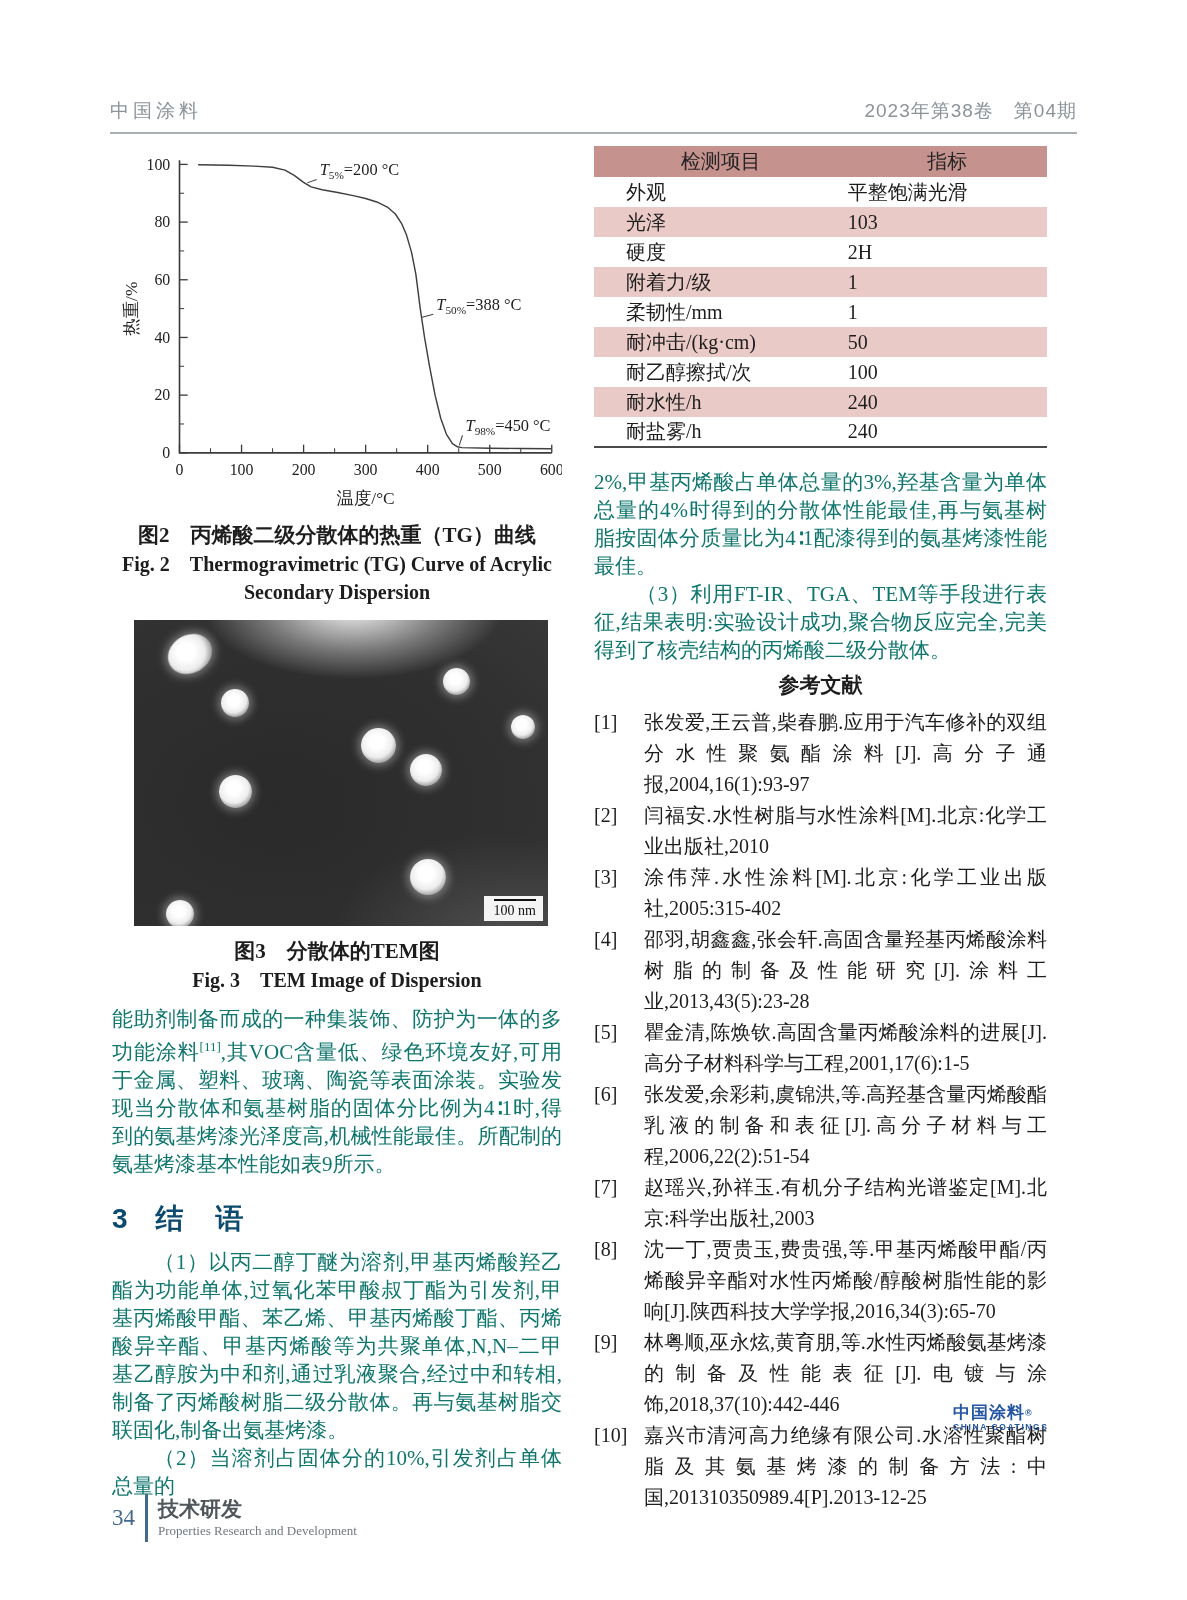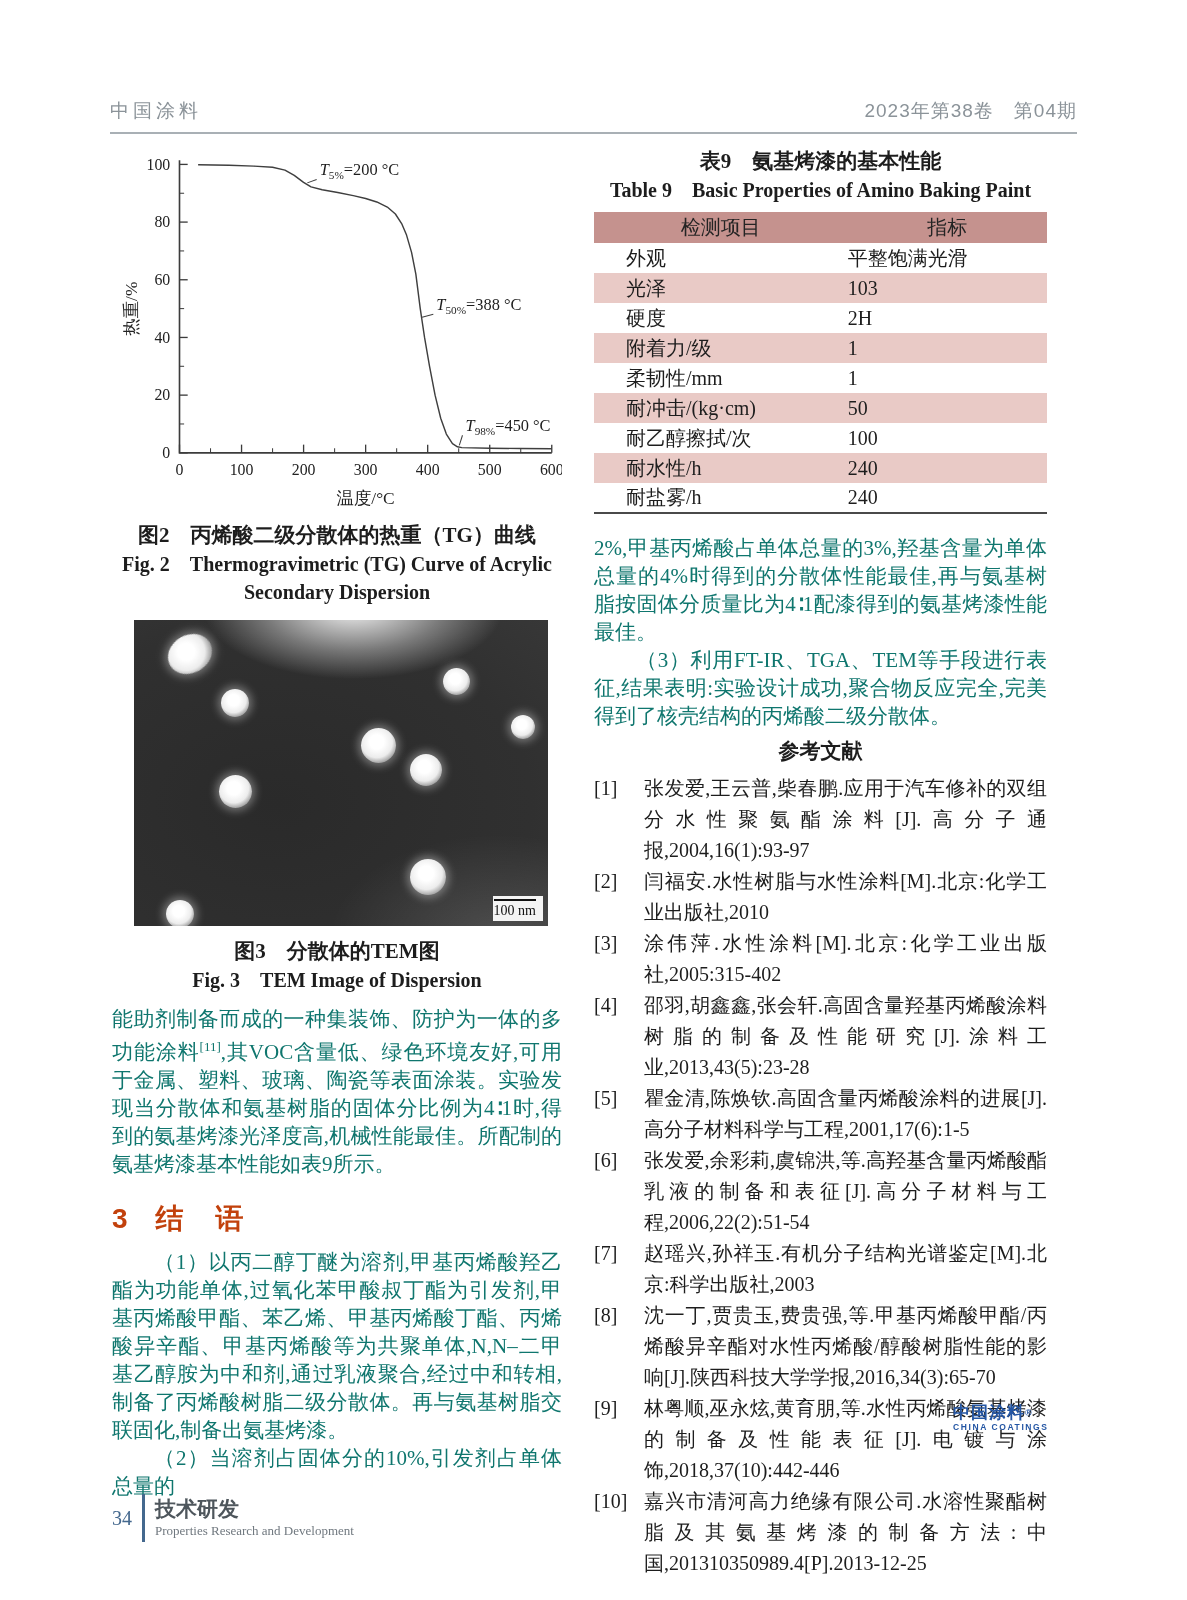--- a/index.html
+++ b/index.html
@@ -40,34 +40,34 @@
       radial-gradient(ellipse 420px 300px at 35% 60%, #2a2a2a 0%, #303030 60%, #3a3a3a 100%);
   }
   .tem-particle {
     position:absolute; border-radius:50%;
     background:radial-gradient(circle at 45% 40%, #ffffff 25%, #ececec 55%, rgba(215,215,215,0.55) 80%, rgba(180,180,180,0) 100%);
     box-shadow:0 0 9px 3px rgba(255,255,255,0.35);
     filter:blur(0.6px);
   }
   .tem-scalebar {
     position:absolute; right:5px; bottom:5px; background:#f4f4f4;
-    padding:3px 7px 2px 1px; text-align:center; color:#111;
+    padding:3px 7px 2px 10px; text-align:center; color:#111;
     font-size:14px; line-height:16px; font-family:"Liberation Serif",serif;
   }
   .tem-scalebar .bar { height:2px; background:#111; margin-bottom:2px; }
   
   .para {
     font-size:21px; line-height:28px; text-align:justify; color:#0f766e;
   }
   .para.indent { text-indent:2em; }
   sup.ref-sup { font-size:13px; }
   .sec-heading {
     margin:22px 0 10px 0;
     font-family:"Liberation Sans","DejaVu Sans",sans-serif;
-    font-weight:bold; font-size:28px; color:#c2410c; letter-spacing:2px;
+    font-weight:bold; font-size:28px; color:#0c4a6e; letter-spacing:2px;
   }
   .sec-heading .num { margin-right:26px; }
   
   .tbl-title { text-align:center; font-weight:bold; margin-bottom:8px; }
   .tbl-title .cn { font-size:21px; line-height:30px; }
   .tbl-title .en { font-size:20px; line-height:28px; }
   table.props { width:100%; border-collapse:collapse; font-size:20px; border-bottom:2px solid #4a4a4a; }
   table.props th {
     background:#c5928e; font-weight:normal; height:31px; color:#242424;
     text-align:center;
@@ -82,21 +82,21 @@
   ol.refs li { position:relative; padding-left:50px; text-align:justify; }
   ol.refs .ref-id { position:absolute; left:0; top:0; }
   
   .logo { position:absolute; left:953px; top:1404px; color:#2456a4; text-align:left;
           font-family:"Liberation Sans","DejaVu Sans",sans-serif; }
   .logo .cn { font-size:17px; font-weight:bold; letter-spacing:1px; line-height:18px; }
   .logo .mark { font-size:9px; vertical-align:top; }
   .logo .en { font-size:8.5px; letter-spacing:1.6px; line-height:10px; font-weight:bold; }
   
   .pg-footer { position:absolute; left:112px; top:1494px; display:flex; align-items:center; }
-  .pg-footer .num { font-size:20px; color:#44688e; margin-right:10px; font-family:"Liberation Serif",serif; }
+  .pg-footer .num { font-size:23px; color:#44688e; margin-right:10px; font-family:"Liberation Serif",serif; }
   .pg-footer .bar { width:3px; height:48px; background:#44688e; margin-right:10px; }
   .pg-footer .cn { font-size:21px; font-weight:bold; color:#4e565c;
                    font-family:"Liberation Sans","DejaVu Sans",sans-serif; line-height:26px; }
   .pg-footer .en { font-size:13px; color:#70787f; line-height:18px; font-family:"Liberation Serif",serif; }
 </style>
 </head>
 <body>
 
 <div class="pg-header">
   <span class="journal">中国涂料</span>
@@ -191,24 +191,20 @@
     <h2 class="sec-heading">
       <span class="num">3</span><span>结　语</span>
     </h2>
 
     <p class="para indent">（1）以丙二醇丁醚为溶剂,甲基丙烯酸羟乙酯为功能单体,过氧化苯甲酸叔丁酯为引发剂,甲基丙烯酸甲酯、苯乙烯、甲基丙烯酸丁酯、丙烯酸异辛酯、甲基丙烯酸等为共聚单体,N,N–二甲基乙醇胺为中和剂,通过乳液聚合,经过中和转相,制备了丙烯酸树脂二级分散体。再与氨基树脂交联固化,制备出氨基烤漆。</p>
     <p class="para indent">（2）当溶剂占固体分的10%,引发剂占单体总量的</p>
   </div>
 
   <div class="col-right">
 
-    <div class="tbl-title">
-      <div class="cn">表9　氨基烤漆的基本性能</div>
-      <div class="en">Table 9　Basic Properties of Amino Baking Paint</div>
-    </div>
 
     <table class="props">
       <thead>
         <tr>
           <th>检测项目</th>
           <th>指标</th>
         </tr>
       </thead>
       <tbody id="table9-body">
           <tr>

